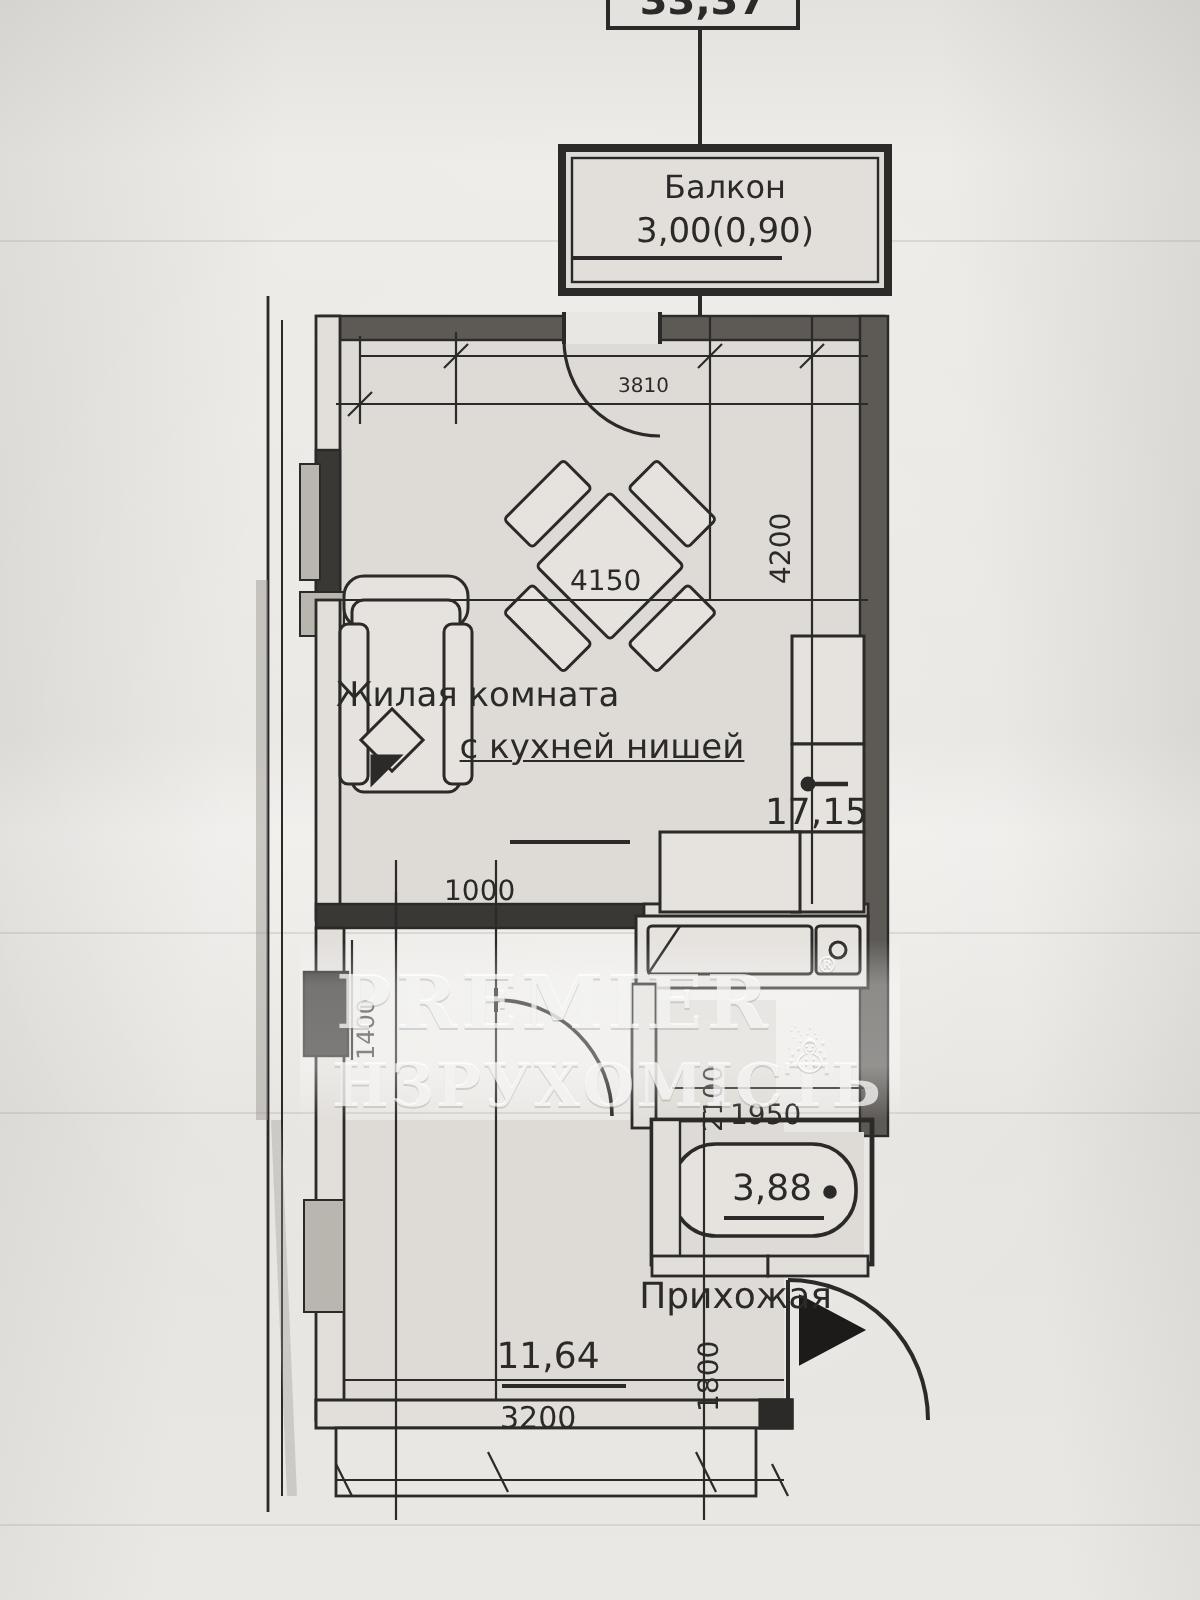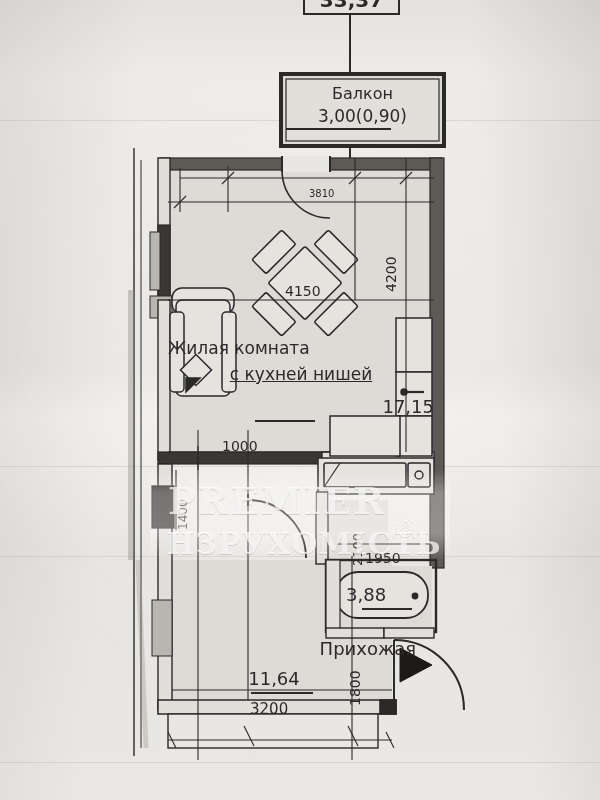--- a/index.html
+++ b/index.html
@@ -227,21 +227,21 @@
 
 <div class="lbl" style="left:281px;top:84px;width:163px;text-align:center;font-size:16px;">Балкон</div>
 <div class="lbl" style="left:281px;top:106px;width:163px;text-align:center;font-size:17px;border-bottom:none;">3,00(0,90)</div>
 <div style="position:absolute;left:286px;top:128px;width:105px;height:1.5px;background:#2b2a28;"></div>
 
 <div class="lbl" style="left:168px;top:338px;width:266px;font-size:17px;">Жилая комната</div>
 <div class="lbl" style="left:168px;top:364px;width:266px;text-align:center;font-size:17px;text-decoration:underline;">с кухней нишей</div>
 <div class="lbl" style="left:168px;top:396px;width:266px;text-align:right;font-size:18px;">17,15</div>
 <div style="position:absolute;left:255px;top:420px;width:60px;height:2px;background:#2b2a28;"></div>
 
-<div class="lbl" style="left:346px;top:584px;width:80px;text-align:left;font-size:18px;">3,88</div>
+<div class="lbl" style="left:346px;top:584px;width:80px;text-align:center;font-size:18px;">3,88</div>
 <div style="position:absolute;left:362px;top:608px;width:50px;height:2px;background:#2b2a28;"></div>
 
 <div class="lbl" style="left:172px;top:638px;width:244px;text-align:right;font-size:18px;">Прихожая</div>
 <div class="lbl" style="left:172px;top:668px;width:204px;text-align:center;font-size:18px;">11,64</div>
 <div style="position:absolute;left:251px;top:692px;width:62px;height:2px;background:#2b2a28;"></div>
 
 <div class="lbl" style="left:293px;top:188px;font-size:10px;margin-left:16px;">3810</div>
 <div class="lbl" style="left:285px;top:283px;font-size:14px;">4150</div>
 <div class="lbl" style="left:383px;top:292px;font-size:14px;transform:rotate(-90deg);transform-origin:0 0;">4200</div>
 <div class="lbl" style="left:222px;top:438px;font-size:14px;">1000</div>

